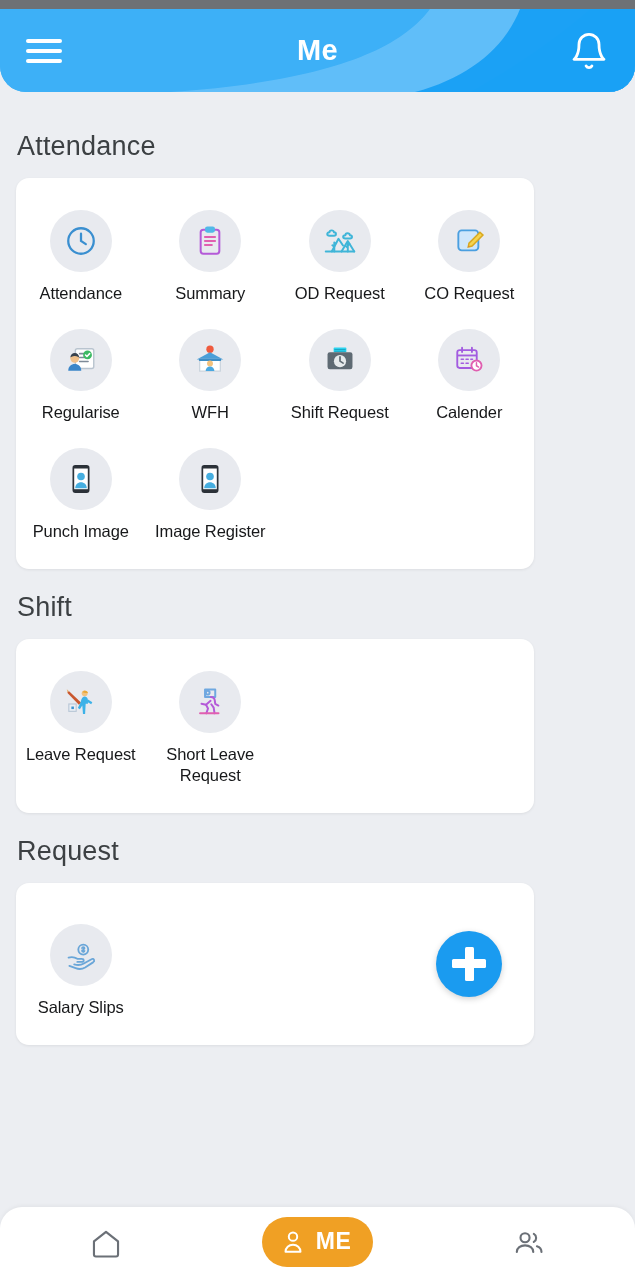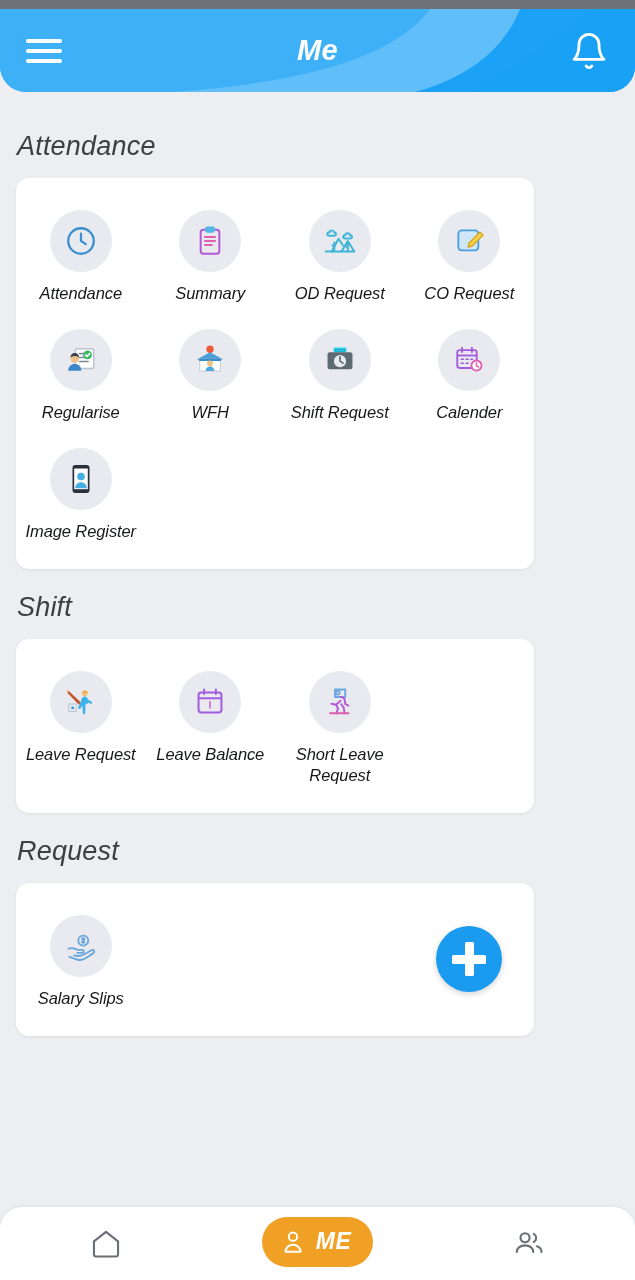--- a/index.html
+++ b/index.html
@@ -2,21 +2,21 @@
 <html><head>
 <meta charset="utf-8">
 <style>
   * { box-sizing: border-box; margin: 0; padding: 0; }
   html, body {
     width: 635px; height: 1280px;
     background: #eceef2;
     font-family: "Liberation Sans", sans-serif;
     overflow: hidden;
   }
-  #app { position: relative; width: 635px; height: 1280px; background: #eceef2; font-style: italic; }
+  #app { position: relative; width: 635px; height: 1280px; background: #eceef2; }
 
   
   .statusbar { position: absolute; top: 0; left: 0; width: 635px; height: 9px; background: #6e7175; }
 
   
   .header {
     position: absolute; top: 9px; left: 0; width: 635px; height: 83px;
     overflow: hidden;
     border-bottom-left-radius: 26px; border-bottom-right-radius: 26px;
     background: #3db0f7;
@@ -58,21 +58,21 @@
     display: flex; align-items: center; justify-content: center;
     margin-bottom: 11px;
   }
   .ico-circle svg { display: block; }
   .tile-label {
     font-size: 16.5px; color: #17181a; font-weight: 500;
     text-align: center; line-height: 1.22; letter-spacing: -0.1px;
   }
 
   
-  .payroll-inner { display: flex; align-items: center; padding: 18px 0 16px 0; position: relative; min-height: 128px; }
+  .payroll-inner { display: flex; align-items: center; padding: 27px 0 16px 0; position: relative; min-height: 128px; }
   .fab {
     position: absolute; right: 32px; top: 50%; transform: translateY(-50%);
     width: 66px; height: 66px; border-radius: 50%; background: #1a9bf0;
     display: flex; align-items: center; justify-content: center;
     box-shadow: 0 2px 6px rgba(0,0,0,0.18); cursor: pointer;
   }
   .fab-plus-h { position: absolute; width: 34px; height: 9px; background: #fff; border-radius: 1.5px; }
   .fab-plus-v { position: absolute; width: 9px; height: 34px; background: #fff; border-radius: 1.5px; }
 
   
@@ -223,20 +223,31 @@
               <path d="M6.8 2.8v3.2M14.2 2.8v3.2" stroke-linecap="round"></path>
               <path d="M6.2 11.4h1.6M9.8 11.4h1.6M13.4 11.4h1.2M6.2 14.4h1.6M9.8 14.4h1.6" stroke-width="1.2" stroke-linecap="round"></path>
               <circle cx="17.6" cy="16.2" r="3.8" fill="#fff" stroke="#e05fb0"></circle>
               <path d="M17.6 14.1v2.2l1.6 1" stroke="#e05fb0" stroke-width="1.1" stroke-linecap="round"></path>
             </svg>
           </div>
           <div class="tile-label">Calender</div>
         </div>
 
 
+        <div class="tile">
+          <div class="ico-circle">
+            <svg width="34" height="34" viewBox="0 0 24 24">
+              <rect x="6" y="2.2" width="12" height="19.6" rx="2" fill="#2b3138"></rect>
+              <rect x="7.2" y="4.6" width="9.6" height="14.6" fill="#ffffff"></rect>
+              <circle cx="12" cy="10.2" r="2.7" fill="#46aee0"></circle>
+              <path d="M7.9 18.6c0-2.7 1.9-4.3 4.1-4.3s4.1 1.6 4.1 4.3z" fill="#46aee0"></path>
+            </svg>
+          </div>
+          <div class="tile-label">Punch Image</div>
+        </div>
 
         <div class="tile">
           <div class="ico-circle">
             <svg width="34" height="34" viewBox="0 0 24 24">
               <rect x="6" y="2.2" width="12" height="19.6" rx="2" fill="#2b3138"></rect>
               <rect x="7.2" y="4.6" width="9.6" height="14.6" fill="#ffffff"></rect>
               <circle cx="12" cy="10.2" r="2.7" fill="#46aee0"></circle>
               <path d="M7.9 18.6c0-2.7 1.9-4.3 4.1-4.3s4.1 1.6 4.1 4.3z" fill="#46aee0"></path>
             </svg>
           </div>
@@ -260,31 +271,20 @@
               <rect x="5.2" y="15.2" width="1.8" height="1.8" fill="#3b93d0"></rect>
               <circle cx="14.6" cy="5.9" r="2.1" fill="#f2c27e"></circle>
               <path d="M14.8 4.1c1 0 1.9.5 2.1 1.5-1 .2-2.8.2-3.9-.4.3-.7 1-1.1 1.8-1.1z" fill="#e8a838"></path>
               <path d="M14.3 8.2c1.6 0 2.6 1 2.6 2.6v2.4h-1.6l-.4 7.2h-1.5l-.5-6-1.7 2.7-1.4-.8 2.1-4.6c.4-1.9 1.2-3.5 2.4-3.5z" fill="#3db2e8"></path>
               <path d="M16.9 10.3 20 12.2l-.8 1.4-3-1.7z" fill="#3db2e8"></path>
             </svg>
           </div>
           <div class="tile-label">Leave Request</div>
         </div>
 
-        <div class="tile">
-          <div class="ico-circle">
-            <svg width="32" height="32" viewBox="0 0 24 24" fill="none" stroke="#a35ce0" stroke-width="1.5">
-              <rect x="3.4" y="4.8" width="17.2" height="15" rx="2"></rect>
-              <path d="M3.4 9.2h17.2"></path>
-              <path d="M7.6 2.6v3.4M16.4 2.6v3.4" stroke-linecap="round"></path>
-              <path d="M12 11.8v4.6" stroke="#c96fe8" stroke-width="1.3" stroke-linecap="round"></path>
-            </svg>
-          </div>
-          <div class="tile-label">Leave Balance</div>
-        </div>
 
         <div class="tile">
           <div class="ico-circle">
             <svg width="34" height="34" viewBox="0 0 24 24" fill="none" stroke="#b45ad8" stroke-width="1.4" stroke-linecap="round" stroke-linejoin="round">
               <path d="M8.5 3.2h7.2v5.2H8.5z" stroke="#6fa8e0"></path>
               <circle cx="10.4" cy="5.4" r="1.3" stroke="#6fa8e0"></circle>
               <path d="M12.6 8.4c1.5 0 2.6 1 2.8 2.6l.3 2.4 2.2 1.1"></path>
               <path d="M12.4 11.2 9.2 14l1.4 2.6-1.2 3.4"></path>
               <path d="M12.9 13.6 14.6 16l.6 4"></path>
               <path d="M9.2 14 6 13.2"></path>

